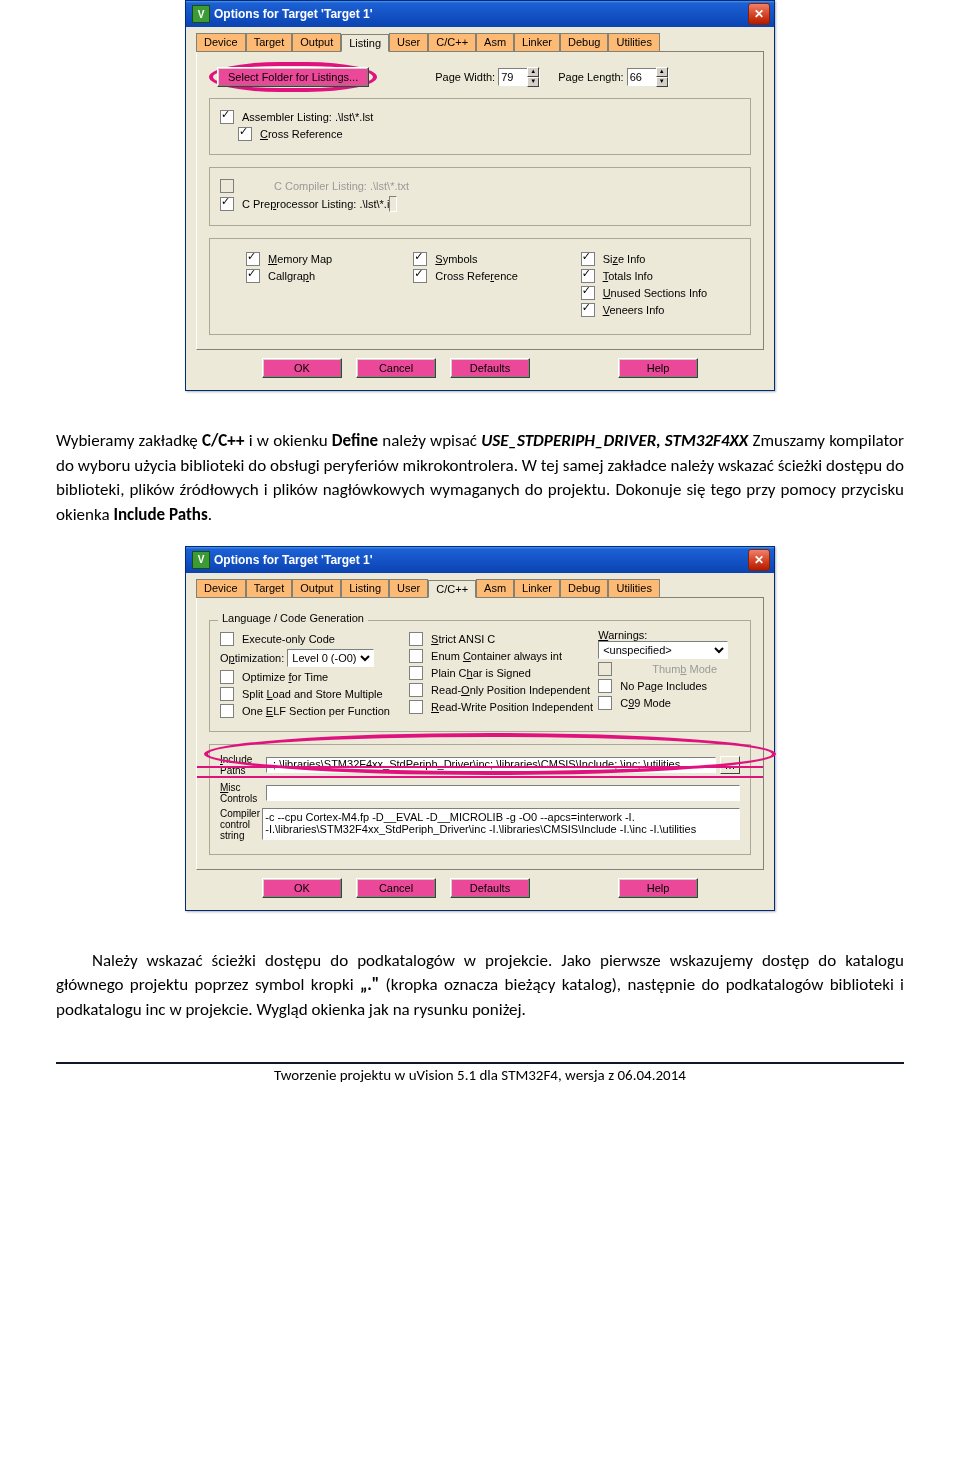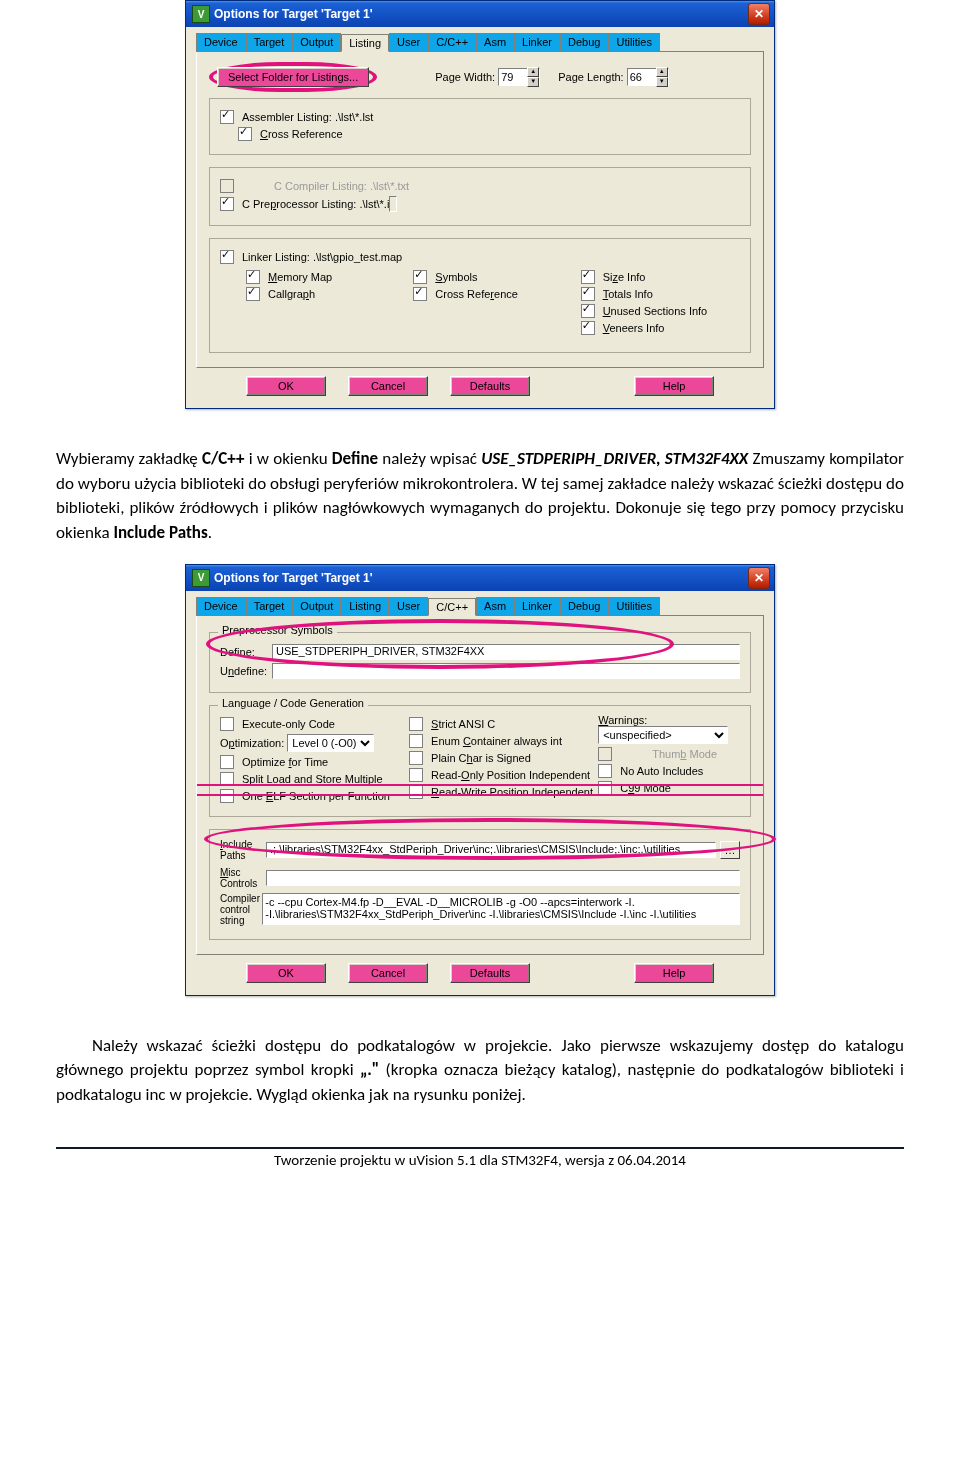--- a/index.html
+++ b/index.html
@@ -52,21 +52,21 @@
   .win-body {
     background:#ece9d8;
     padding:6px 10px 10px 10px;
     font-family: Tahoma, "MS Sans Serif", sans-serif;
     font-size:11px;
   }
   
   .tabbar { display:flex; border-bottom:1px solid #828177; padding-left:0px; }
   .tab {
     border:1px solid #828177; border-bottom:none;
-    background:#0ea5e9;
+    background:#fdba74;
     padding:2px 7px 2px 7px;
     margin-right:0px;
     font-size:11px;
     position:relative;
   }
   .tab.active {
     background:#ece9d8;
     top:1px;
     border-bottom:1px solid #ece9d8;
     font-weight:normal;
@@ -124,21 +124,21 @@
   
   .highlight-oval{
     border:4px solid #e0137e;border-radius:50%/60%;
     position:relative;
     padding:1px 4px;
     display:inline-block;
   }
   .gridrow{display:flex;align-items:flex-start;}
   .col{flex:1 1 0;margin-left:8px;}
   
-  .dlg-btns{display:flex;justify-content:center;gap:22px;padding:8px 4px 2px 4px;}
+  .dlg-btns{display:flex;justify-content:center;gap:14px;padding:8px 4px 2px 4px;}
   .dlg-btns .btn{width:80px;justify-content:center;}
   .bigbtn{width:80px;}
   
   .para{
     font-family: Calibri, sans-serif;
     font-size:17px;
     line-height:1.45;
     text-align:justify;
     padding: 18px 56px 0 56px;
     margin-top: 20px;
@@ -258,24 +258,20 @@
             <span>C Compiler Listing: .\lst\*.txt</span>
           </div>
         <div class="cb">
             <span class="sq-tick checked"></span>
           <span>C Pre<span class="u">p</span>rocessor Listing: .\lst\*.i</span>
           <span class="txt disabled-bg" style="width:4px;margin-left:-4px;"></span>
           </div>
       </div>
 
       <div class="groupbox" style="padding-bottom:14px;">
-        <div class="cb">
-            <span class="sq-tick checked"></span>
-            <span>Linker Listing: .\lst\gpio_test.map</span>
-          </div>
         <div class="gridrow" style="margin-left:18px;margin-top:2px;">
           <div class="col">
             <div class="cb">
                 <span class="sq-tick checked"></span>
                 <span><span class="u">M</span>emory Map</span>
               </div>
             <div class="cb">
                 <span class="sq-tick checked"></span>
                 <span>Callgra<span class="u">p</span>h</span>
               </div>
@@ -339,32 +335,20 @@
       <div class="tab">Listing</div>
       <div class="tab">User</div>
       <div class="tab active">C/C++</div>
       <div class="tab">Asm</div>
       <div class="tab">Linker</div>
       <div class="tab">Debug</div>
       <div class="tab">Utilities</div>
     </div>
     <div class="tab-panel" style="position:relative;">
 
-      <div class="groupbox top" style="position:relative;">
-        <span class="groupbox-title">Preprocessor Symbols</span>
-        <div class="row">
-          <span class="lbl-left">Define:</span>
-          <span class="txt" style="flex:1;">USE_STDPERIPH_DRIVER, STM32F4XX</span>
-        </div>
-        <div class="row">
-          <span class="lbl-left">U<span class="u">n</span>define:</span>
-          <span class="txt" style="flex:1;"></span>
-        </div>
-        <span class="bigoval" style="top:-14px;left:-4px;width:460px;height:42px;"></span>
-      </div>
 
       <div class="groupbox">
         <span class="groupbox-title">Language / Code Generation</span>
         <div class="gridrow">
           <div style="width:200px;">
             <div class="cb">
                 <span class="sq-tick"></span>
                 <span>Execute-only Code</span>
               </div>
             <div class="row"><span>O<span class="u">p</span>timization:</span>&nbsp;<select class="combo"><option>Level 0 (-O0)</option></select></div>
@@ -405,21 +389,21 @@
           </div>
           <div style="width:150px;">
             <div><span class="u">W</span>arnings:</div>
             <select class="combo" style="width:130px;"><option>&lt;unspecified&gt;</option></select>
             <div class="cb disabled">
                 <span class="sq-tick disabled"></span>
                 <span>Thum<span class="u">b</span> Mode</span>
               </div>
             <div class="cb">
                 <span class="sq-tick"></span>
-                <span>No Auto Includes</span>
+                <span>No Page Includes</span>
               </div>
             <div class="cb">
                 <span class="sq-tick"></span>
                 <span>C<span class="u">9</span>9 Mode</span>
               </div>
           </div>
         </div>
       </div>
 
       <div class="groupbox" style="position:relative;padding-top:6px;">

